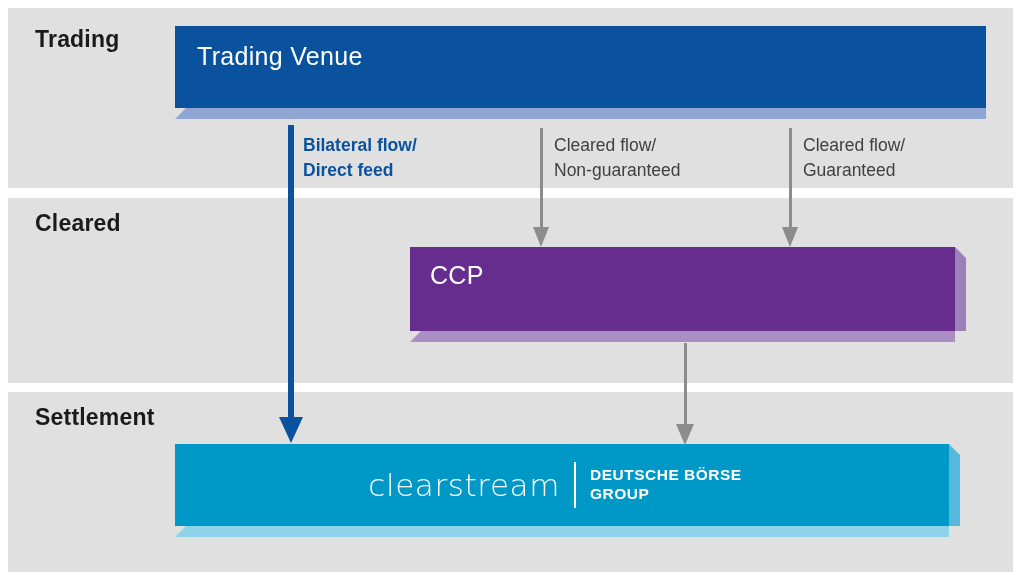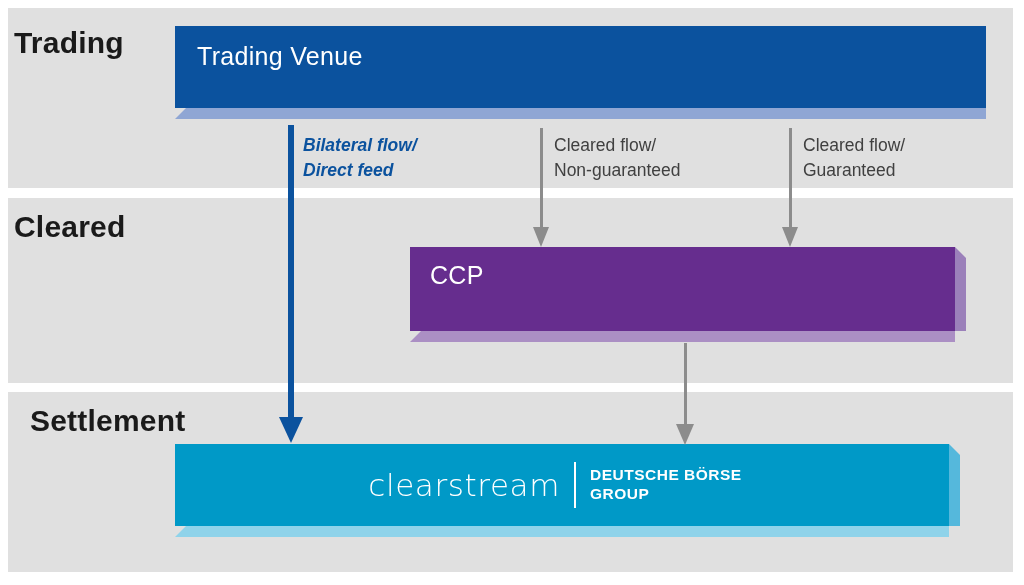--- a/index.html
+++ b/index.html
@@ -24,30 +24,30 @@
     left: 8px;
     width: 1005px;
     background: #e0e0e0;
   }
   #band-trading    { top: 8px;   height: 180px; }
   #band-clearing   { top: 198px; height: 185px; }
   #band-settlement { top: 392px; height: 180px; }
 
   .band-label {
     position: absolute;
-    left: 6px;
-    font-size: 30px;
+    left: 27px;
+    font-size: 23px;
     font-weight: bold;
     color: #1a1a1a;
     letter-spacing: 0.2px;
     white-space: nowrap;
   }
   #label-trading    { top: 18px; }
   #label-clearing   { top: 12px; }
-  #label-settlement { top: 12px; margin-left: 16px; }
+  #label-settlement { top: 12px; }
 
   
   .box3d {
     position: absolute;
   }
   .box-face {
     position: absolute;
     left: 0;
     top: 0;
     width: 100%;
@@ -216,21 +216,21 @@
     border-top: 21px solid #8c8c8c;
   }
 
   
   .flow-caption {
     position: absolute;
     font-size: 17.5px;
     line-height: 1.42;
     white-space: pre-line;
   }
-  .flow-caption.accent { color: #0b529e; font-weight: bold; font-style: italic; }
+  .flow-caption.accent { color: #0b529e; font-weight: bold; }
   .flow-caption.muted  { color: #404040; font-weight: normal; }
 
   #caption-bilateral  { left: 303px; top: 133px; }
   #caption-nonguar    { left: 554px; top: 133px; }
   #caption-guar       { left: 803px; top: 133px; }
 </style>
 </head>
 <body>
 
 <div id="diagram">

